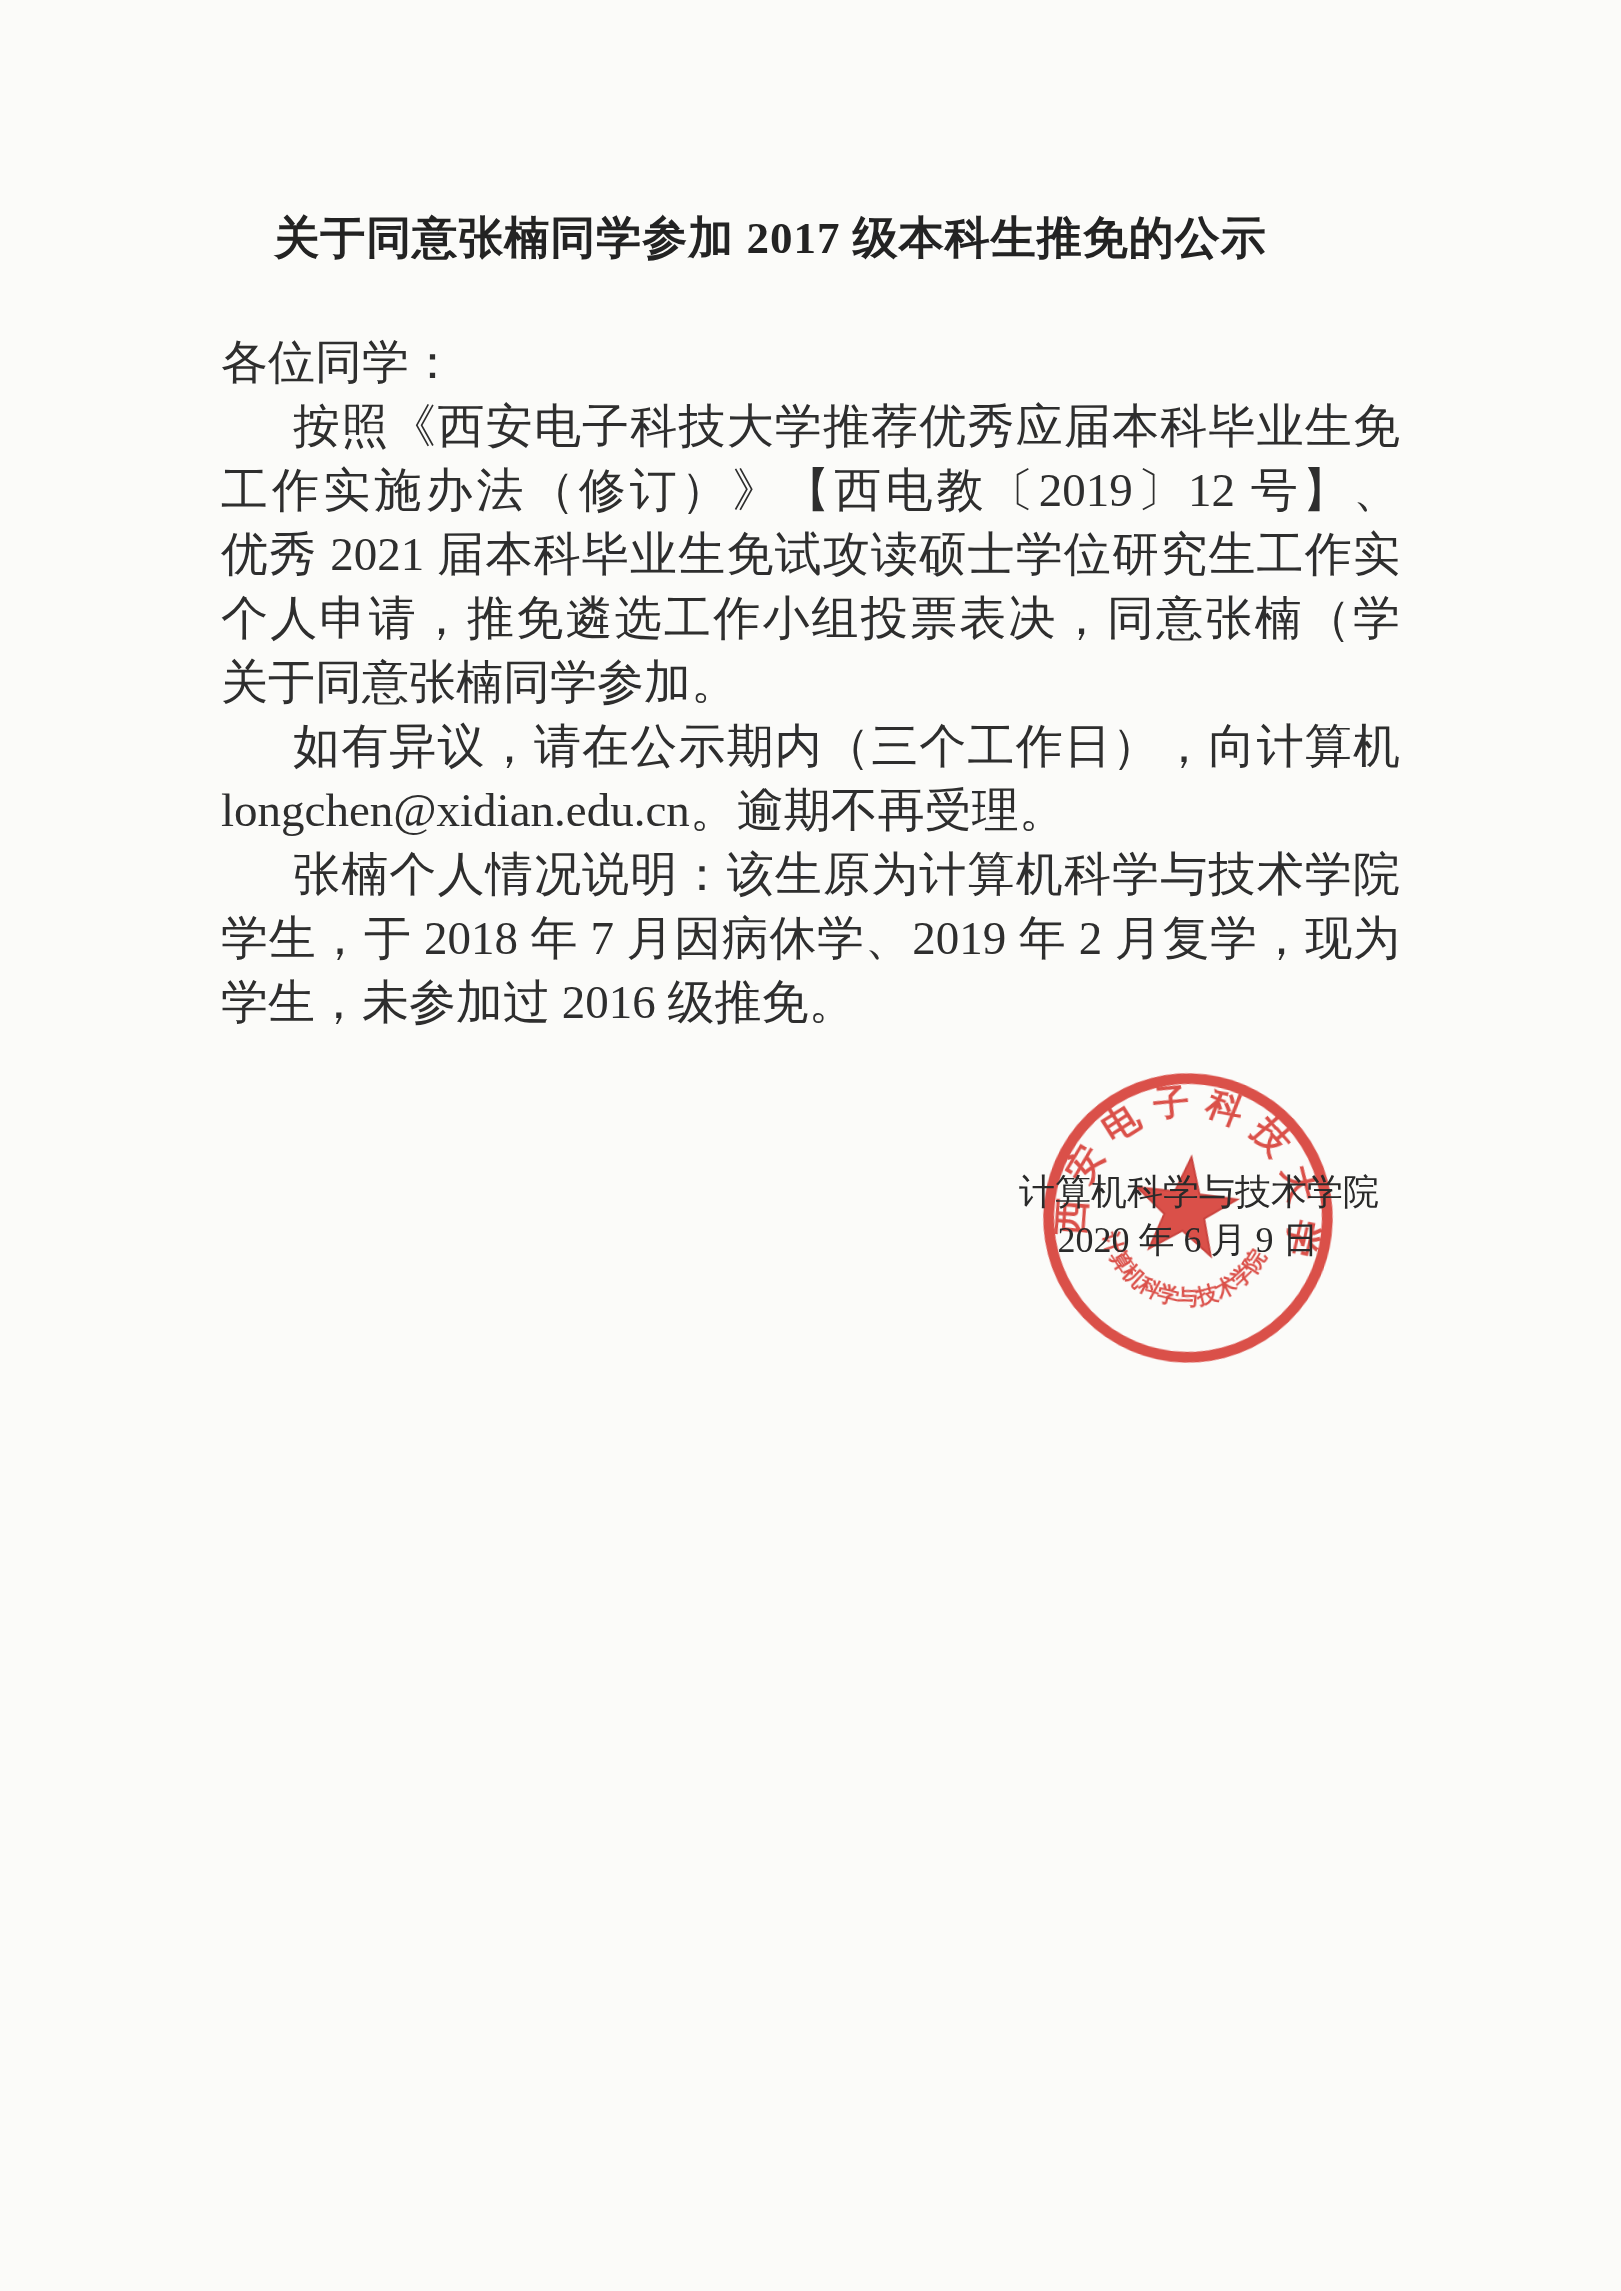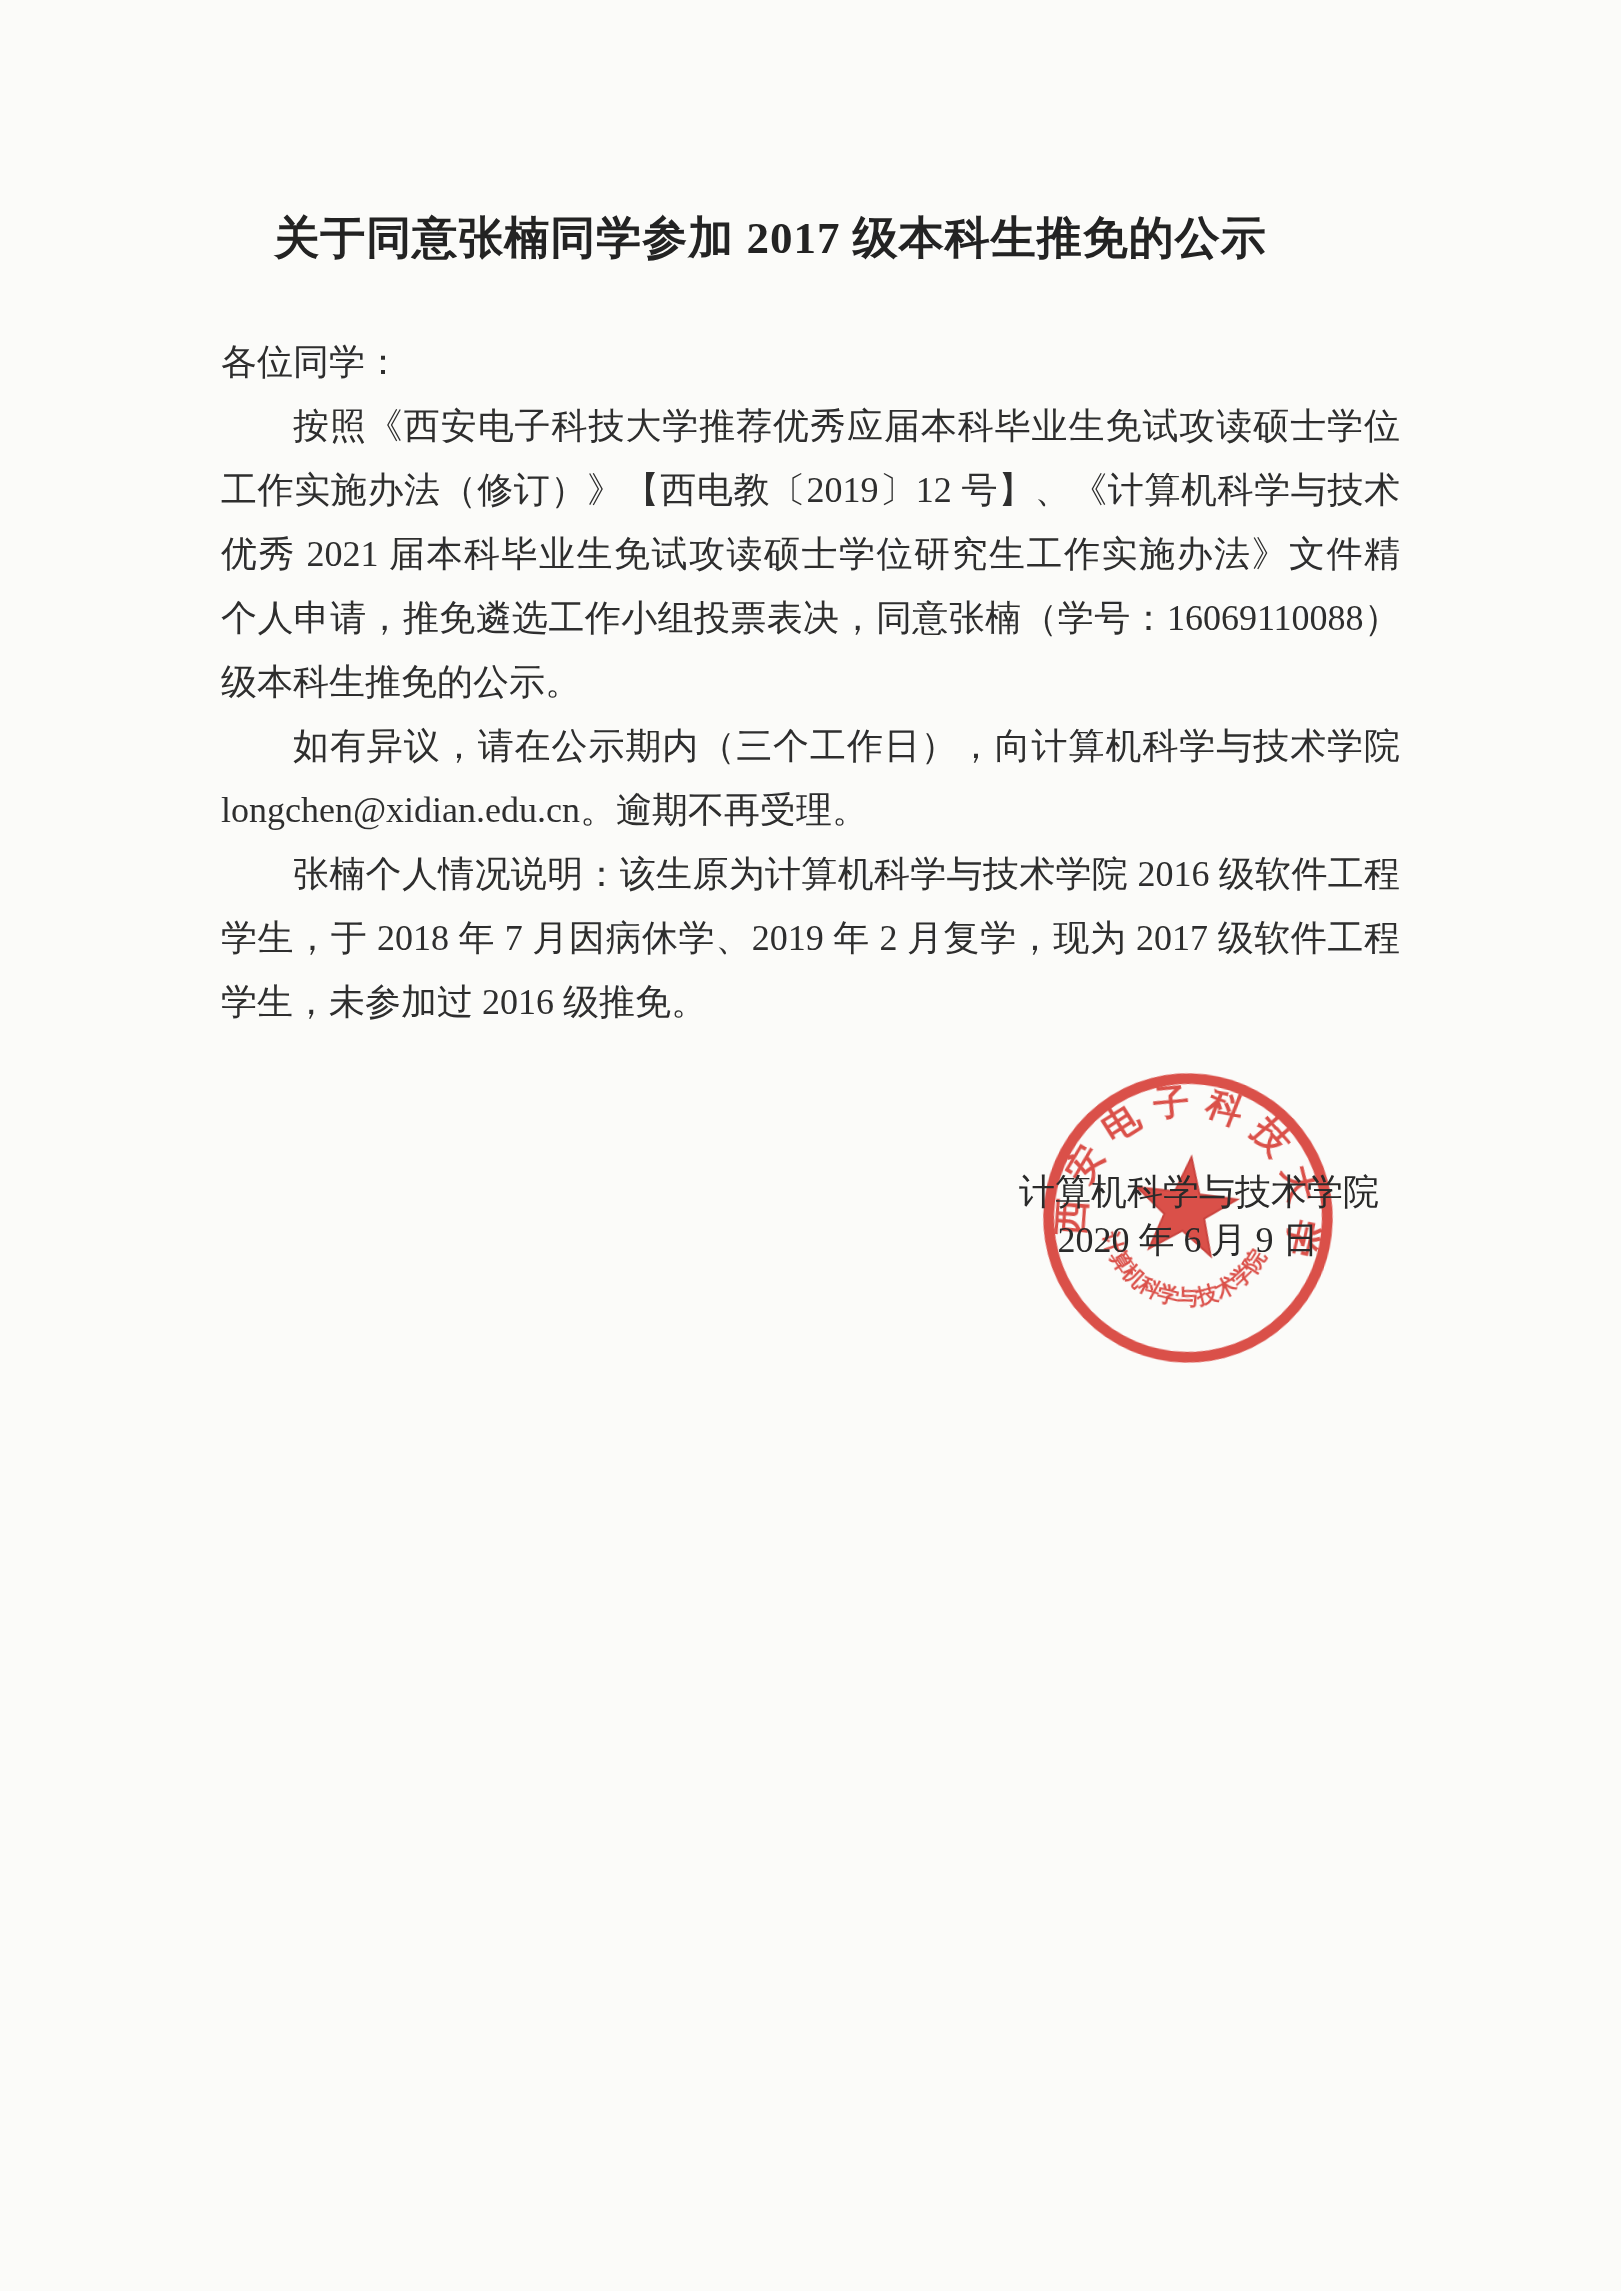--- a/index.html
+++ b/index.html
@@ -27,21 +27,21 @@
     font-weight: bold;
     letter-spacing: 1px;
     color: #232323;
     white-space: nowrap;
   }
   .doc-body {
     position: absolute;
     top: 330px;
     left: 221px;
     width: 1179px;
-    font-size: 36px;
+    font-size: 47px;
     line-height: 64px;
     color: #2e2e2e;
   }
   .doc-body .line {
     height: 64px;
     white-space: nowrap;
   }
   .doc-body .line.justify {
     white-space: normal;
     text-align: justify;
@@ -105,21 +105,21 @@
 <div class="page">
 
   <h1 class="doc-title">关于同意张楠同学参加 2017 级本科生推免的公示</h1>
 
   <div class="doc-body">
       <div class="line">各位同学：</div>
       <div class="line indent justify">按照《西安电子科技大学推荐优秀应届本科毕业生免试攻读硕士学位研究生</div>
       <div class="line justify">工作实施办法（修订）》【西电教〔2019〕12 号】、《计算机科学与技术学院推荐</div>
       <div class="line justify">优秀 2021 届本科毕业生免试攻读硕士学位研究生工作实施办法》文件精神，经</div>
       <div class="line justify">个人申请，推免遴选工作小组投票表决，同意张楠（学号：16069110088）与 2017</div>
-      <div class="line">级本科生推免的公示。</div>
+      <div class="line">关于同意张楠同学参加。</div>
       <div class="line indent justify">如有异议，请在公示期内（三个工作日），向计算机科学与技术学院本科生</div>
       <div class="line">longchen@xidian.edu.cn。逾期不再受理。</div>
       <div class="line indent justify">张楠个人情况说明：该生原为计算机科学与技术学院 2016 级软件工程专业</div>
       <div class="line justify">学生，于 2018 年 7 月因病休学、2019 年 2 月复学，现为 2017 级软件工程专业</div>
       <div class="line">学生，未参加过 2016 级推免。</div>
     </div>
 
   <div class="signature">
     <div class="sig-org">计算机科学与技术学院</div>
     <div class="sig-date">2020 年 6 月 9 日</div>

